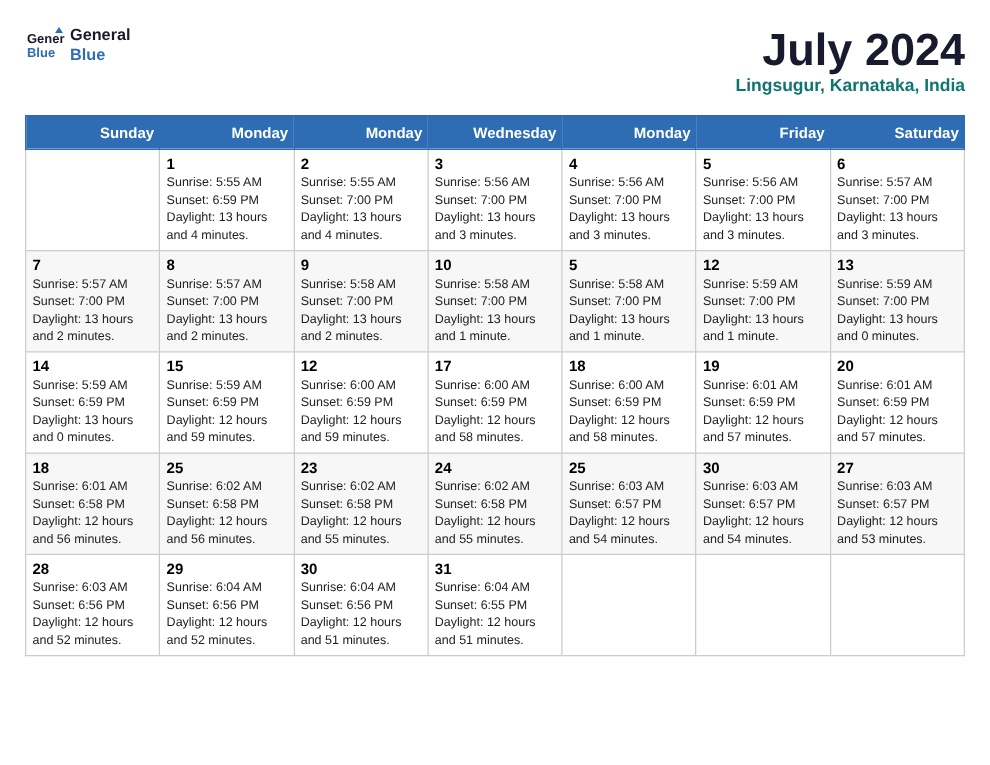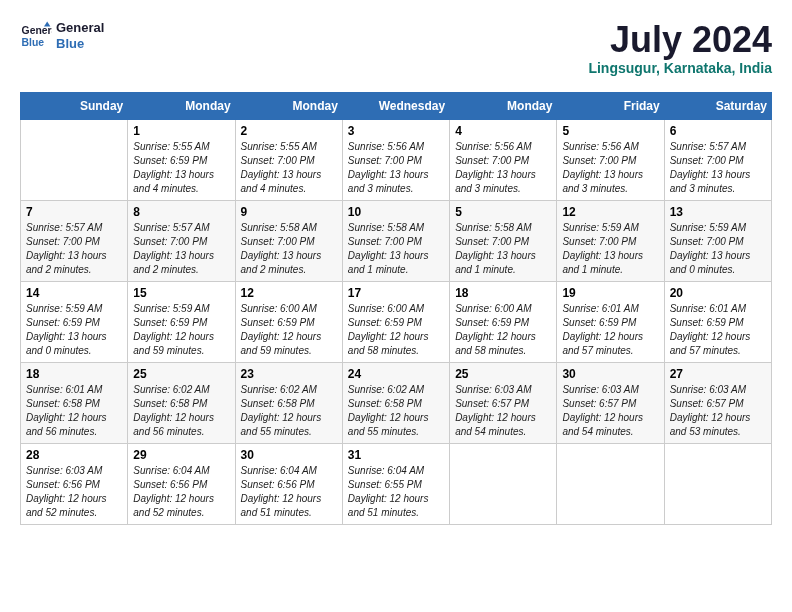--- a/index.html
+++ b/index.html
@@ -66,21 +66,20 @@
     .day-num {
       font-weight: bold;
       font-size: 12px;
       margin-bottom: 2px;
       display: block;
     }
     .day-info {
       font-size: 10px;
       color: #222;
       line-height: 1.4;
-      font-style: italic;
     }
     .empty-cell {
       background: #fff !important;
     }
   </style>
 </head>
 <body>
 
 <div class="header">
   <div class="logo">

